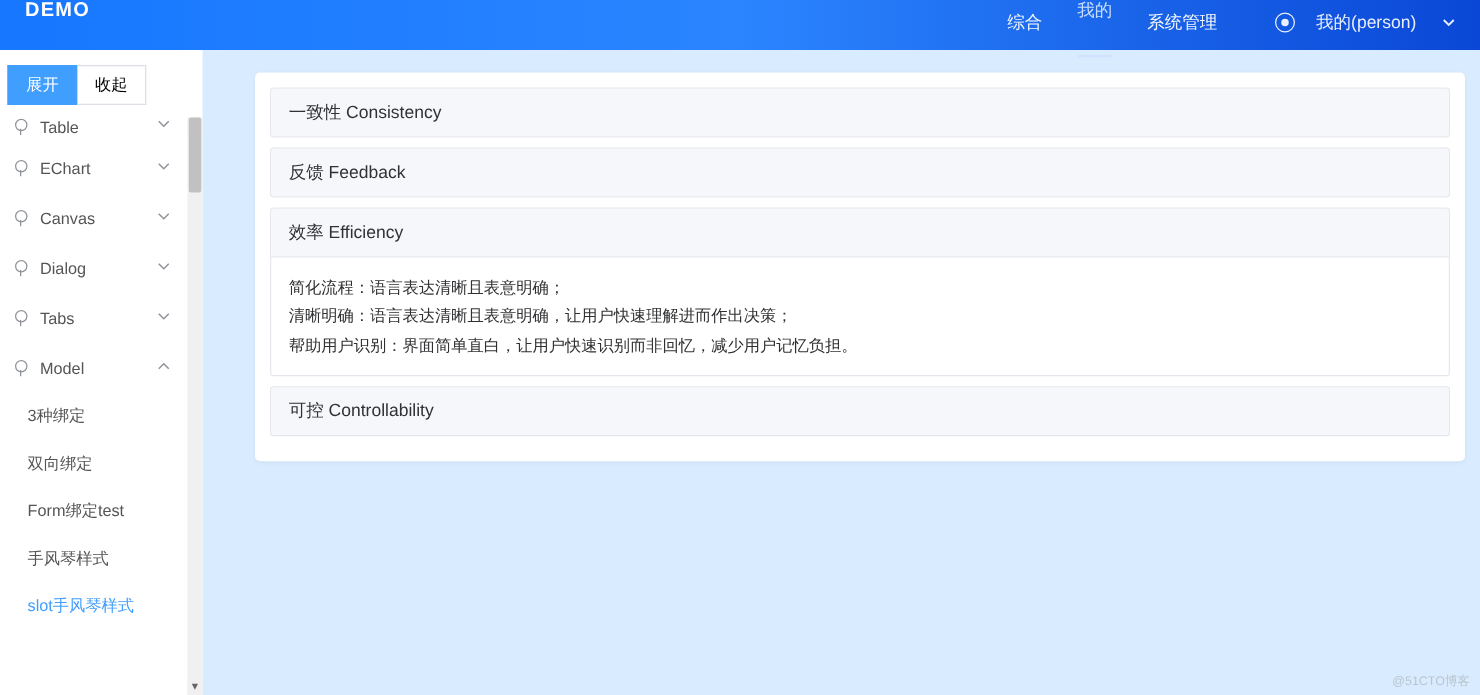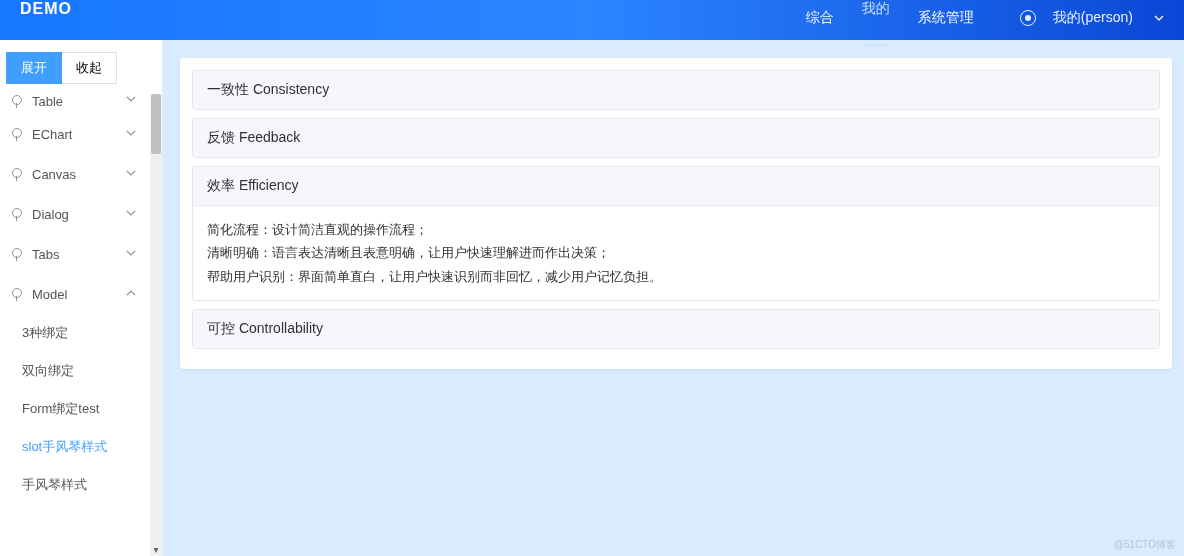--- a/index.html
+++ b/index.html
@@ -39,21 +39,21 @@
 .mi .lbl { flex: 1; font-size: 13px; color: #555; }
 .mi .arr { font-size: 11px; color: #909399; }
 .pin-ic::before { content: ""; position: absolute; width: 8px; height: 8px; border: 1.5px solid #909399; border-radius: 50%; left: 2px; top: 1px; }
 .pin-ic::after { content: ""; position: absolute; width: 1.5px; height: 5px; background: #909399; left: 5.5px; top: 9px; }
 
 .sub { padding-left: 18px; }
 .sub .si { height: 38px; display: flex; align-items: center; font-size: 13px; color: #555; cursor: pointer; padding-left: 4px; }
 .sub .si.active { color: #409eff; }
 
 
-.main { flex: 1; padding: 18px 12px 12px 18px; overflow: auto; }
+.main { flex: 1; padding: 18px 12px 12px 18px; overflow: auto; margin-left: 24px; }
 .card { background: #fff; border-radius: 4px; padding: 12px; box-shadow: 0 1px 3px rgba(0,0,0,0.05); }
 .acc-item { border: 1px solid #e4e7ed; border-radius: 3px; margin-bottom: 8px; background: #fff; }
 .acc-head { padding: 10px 14px; font-size: 14px; color: #303133; background: #f5f7fa; cursor: pointer; border-radius: 3px; }
 .acc-body { padding: 12px 14px; font-size: 13px; color: #303133; line-height: 1.8; border-top: 1px solid #e4e7ed; }
 .acc-body p { margin: 0; }
 
 .watermark { position: absolute; right: 8px; bottom: 4px; font-size: 10px; color: #b9c4cf; }
 
 svg.chev-svg { width: 10px; height: 10px; }
 </style>
@@ -127,22 +127,22 @@
             <span class="ic pin-ic"></span>
             <span class="lbl">Model</span>
             <span class="arr"><svg class="chev-svg" viewBox="0 0 10 10">
                   <path d="M1 7 L5 3 L9 7" stroke="#909399" stroke-width="1.2" fill="none"></path>
                 </svg></span>
           </div>
           <div class="sub">
             <div class="si">3种绑定</div>
             <div class="si">双向绑定</div>
             <div class="si">Form绑定test</div>
+            <div class="si">手风琴样式</div>
             <div class="si active">slot手风琴样式</div>
-            <div class="si">手风琴样式</div>
           </div>
         </div>
       </div>
       <div class="scroll-track">
         <div class="scroll-arrow up">▴</div>
         <div class="scroll-thumb"></div>
         <div class="scroll-arrow down">▾</div>
       </div>
     </div>
   </div>
@@ -151,21 +151,21 @@
     <div class="card">
       <div class="acc-item">
         <div class="acc-head">一致性 Consistency</div>
       </div>
       <div class="acc-item">
         <div class="acc-head">反馈 Feedback</div>
       </div>
       <div class="acc-item">
         <div class="acc-head">效率 Efficiency</div>
         <div class="acc-body">
-          <p>简化流程：设计简洁直观的操作流程；</p>
+          <p>简化流程：语言表达清晰且表意明确；</p>
           <p>清晰明确：语言表达清晰且表意明确，让用户快速理解进而作出决策；</p>
           <p>帮助用户识别：界面简单直白，让用户快速识别而非回忆，减少用户记忆负担。</p>
         </div>
       </div>
       <div class="acc-item">
         <div class="acc-head">可控 Controllability</div>
       </div>
     </div>
   </div>
 </div>

